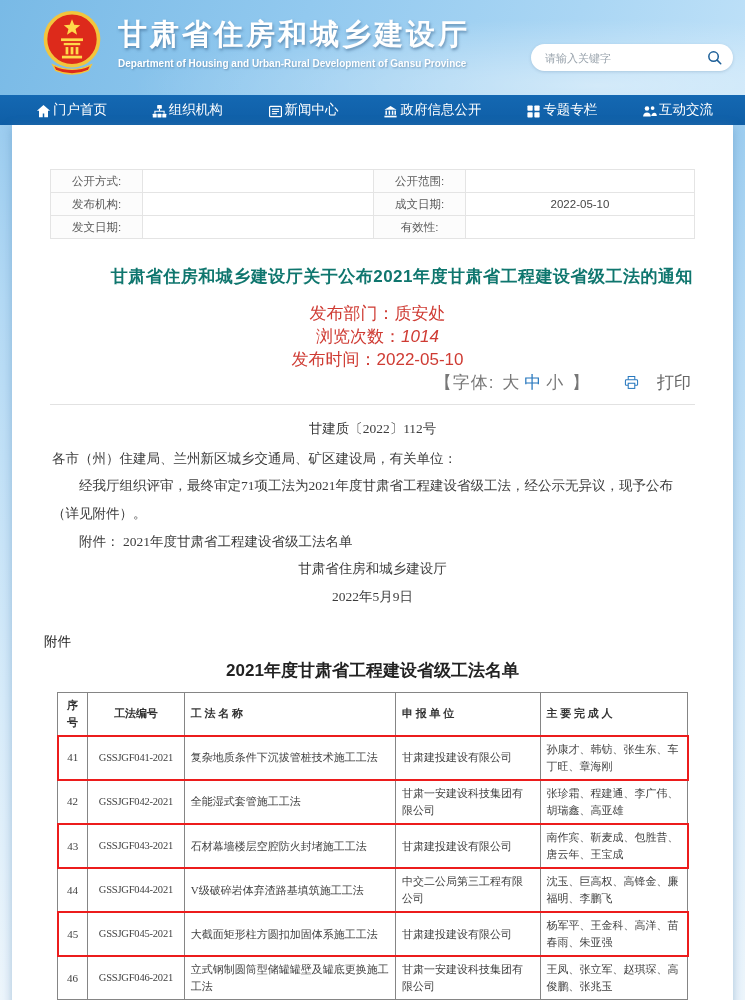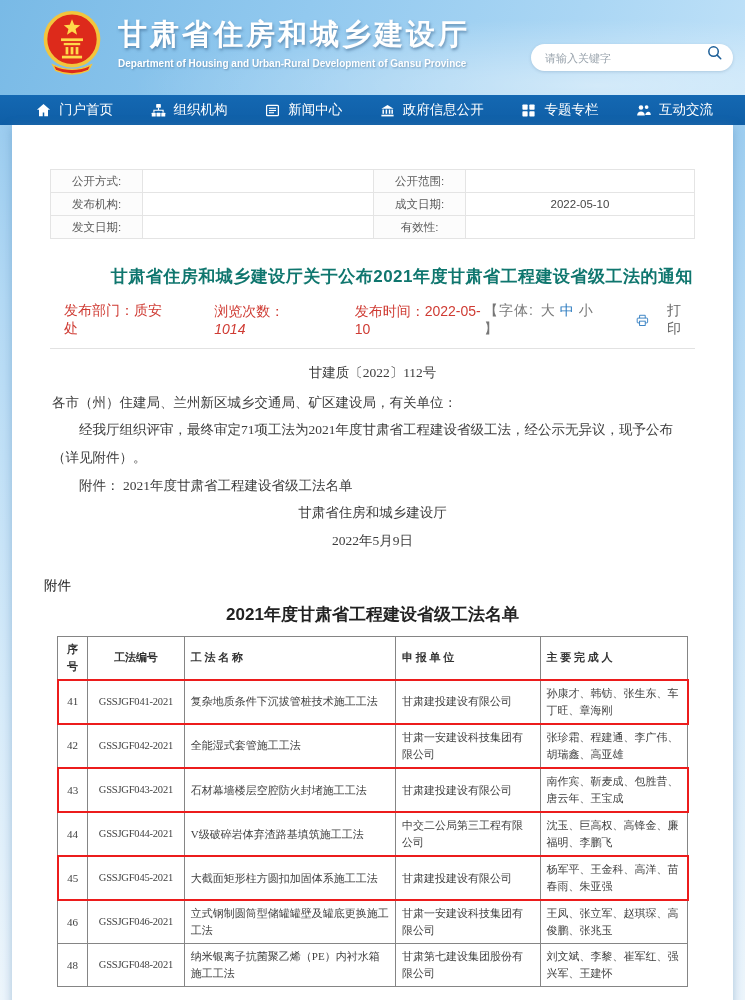--- a/index.html
+++ b/index.html
@@ -12,47 +12,47 @@
   .site-header { position:relative; height:95px;
     background:radial-gradient(ellipse at 80% 90%, rgba(255,255,255,.45), transparent 55%),
                linear-gradient(110deg,#79bae6 0%,#92c9ef 40%,#aad6f4 75%,#bfe1f8 100%); }
   .brand { position:absolute; left:40px; top:6px; display:flex; align-items:center; }
   .emblem { width:64px; height:72px; margin-right:14px; }
   .brand-text .site-title { font-size:29px; font-weight:bold; color:#fff; letter-spacing:3px;
       text-shadow:1px 2px 3px rgba(50,90,130,.55); }
   .brand-text .site-subtitle { font-size:10px; font-weight:bold; color:#fff; margin-top:3px;
       text-shadow:1px 1px 2px rgba(50,90,130,.5); }
   .search-box { position:absolute; right:12px; top:44px; width:202px; height:27px; background:#fff;
-      border-radius:14px; display:flex; padding:0 10px 0 14px;
+      border-radius:14px; display:flex; align-items:center; padding:0 10px 0 14px;
       box-shadow:0 1px 3px rgba(70,110,150,.25); }
   .search-box input { border:none; outline:none; flex:1; font-size:11px; color:#555; background:transparent; }
   .search-box input::placeholder { color:#9aa4ad; }
   .search-box svg { flex:0 0 auto; }
 
   
   .main-nav { height:30px; background:linear-gradient(180deg,#1468b2 0%,#0f5ea6 100%);
       display:flex; align-items:center; justify-content:space-between; padding:0 32px 0 36px; }
-  .nav-item { display:flex; align-items:center; gap:8px; color:#fff; font-size:13.5px; cursor:pointer; }
+  .nav-item { display:flex; align-items:flex-end; gap:2px; color:#fff; font-size:13.5px; cursor:pointer; }
   .nav-item .icon { display:flex; align-items:center; }
 
   
   .card { margin:0 12px; background:#fff; min-height:900px;
       box-shadow:0 2px 10px rgba(80,130,180,.45); padding:44px 30px 30px; }
 
   
   .meta-table { width:645px; margin:0 auto; border-collapse:collapse; font-size:11.5px; color:#5a5a5a; }
   .meta-table td { border:1px solid #e4e4e4; height:23px; padding:1px 6px; }
   .meta-table td.lbl { width:92px; text-align:center; background:#fcfcfc; }
   .meta-table td.val { text-align:center; color:#444; }
 
   
   .article-title { text-align:right; font-size:17px; font-weight:bold; color:#0f766e;
       margin:26px 10px 14px; letter-spacing:.5px; }
-  .article-meta { display:flex; align-items:center; font-size:14px; color:#cf3b33;
-      padding:0 12px 0 22px; }
+  .article-meta { display:flex; align-items:center; font-size:17px; color:#cf3b33;
+      padding:0 12px 0 22px;flex-direction:column; }
   .article-meta .red { color:#cf3b33; }
   .article-meta .views-num { font-style:italic; }
   .m-gap { margin-right:48px; }
   .meta-right { margin-left:auto; display:flex; align-items:center; color:#777; }
   .font-widget { color:#777; letter-spacing:1px; }
   .font-widget .fs { cursor:pointer; margin:0 2px; }
   .font-widget .fs-mid { color:#2878be; }
   .print-btn { display:flex; align-items:center; gap:18px; margin-left:34px; color:#666; cursor:pointer; }
   .head-rule { border:none; border-top:1px solid #e2e2e2; margin:10px 8px 0; }
 

